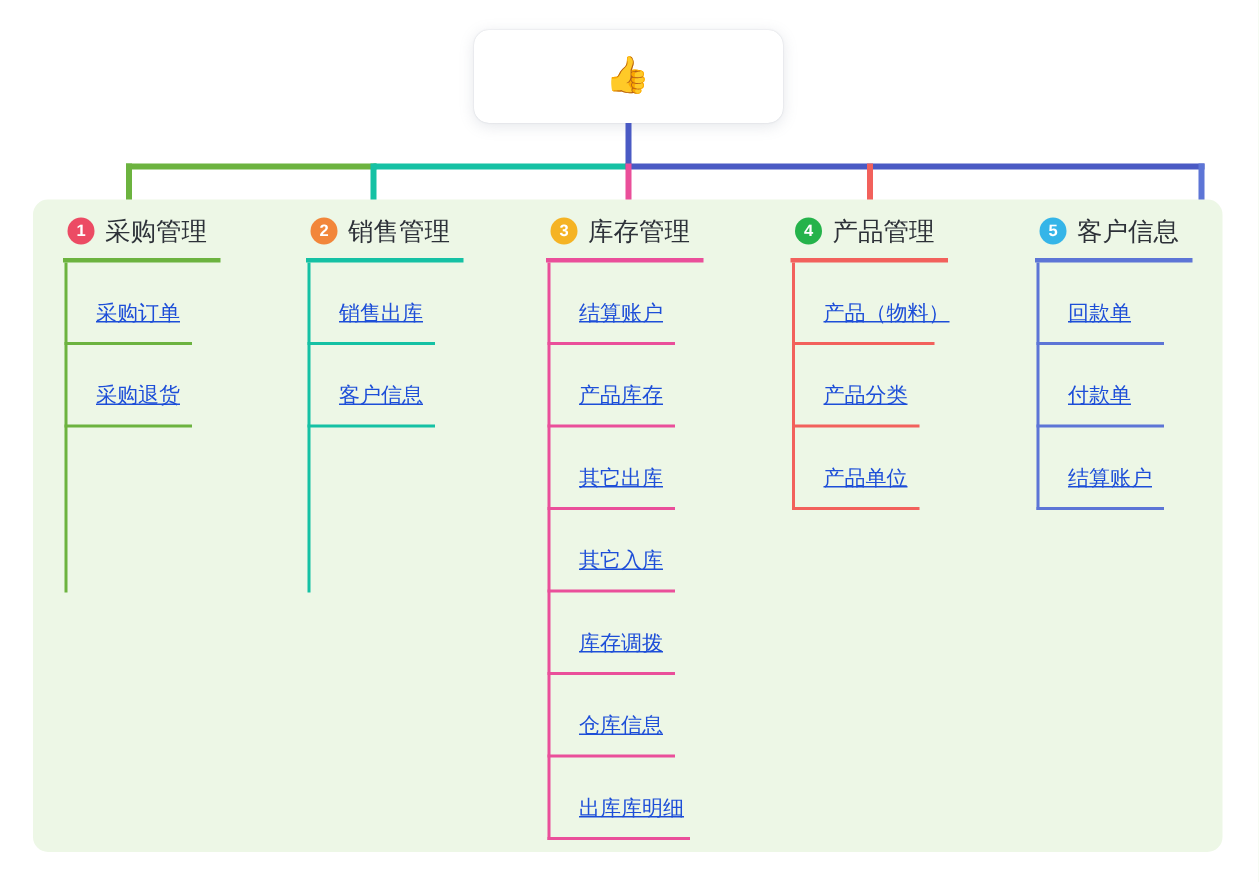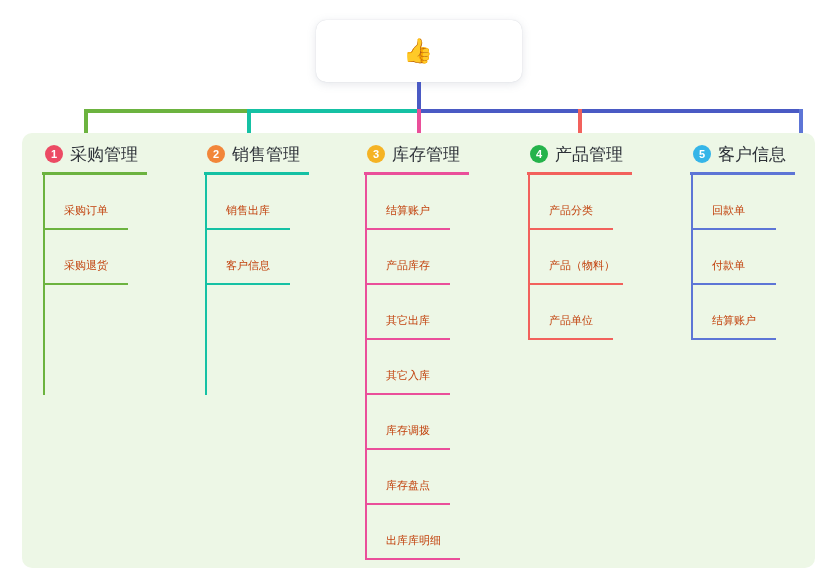--- a/index.html
+++ b/index.html
@@ -95,21 +95,21 @@
   .spine{position:absolute;left:1px;top:42px;width:2px;}
 
   .items{position:absolute;left:0;top:42px;width:160px;}
   .item{
     position:relative;
     height:55px;
     box-sizing:border-box;
   }
   .item-label{
     position:absolute;left:22px;bottom:12px;
-    font-size:11px;color:#c2410c;white-space:nowrap;
+    font-size:14px;color:#1d4ed8;white-space:nowrap;text-decoration:underline;
   }
   .item-rule{
     position:absolute;left:1px;bottom:0;
     height:2px;
   }
   .item-rule.w1{width:85px;}
   .item-rule.w2{width:95px;}
 </style>
 </head>
 <body>
@@ -192,44 +192,44 @@
             </div>
             <div class="item">
               <span class="item-label">其它入库</span>
               <div class="item-rule w1" style="background: rgb(234, 79, 154);"></div>
             </div>
             <div class="item">
               <span class="item-label">库存调拨</span>
               <div class="item-rule w1" style="background: rgb(234, 79, 154);"></div>
             </div>
             <div class="item">
-              <span class="item-label">库存盘点</span>
+              <span class="item-label">仓库信息</span>
               <div class="item-rule w1" style="background: rgb(234, 79, 154);"></div>
             </div>
             <div class="item">
               <span class="item-label">出库库明细</span>
               <div class="item-rule w2" style="background: rgb(234, 79, 154);"></div>
             </div>
           </div>
         </div>
         <div class="column col-3">
           <div class="col-head">
             <span class="badge" style="background: rgb(37, 179, 75);">4</span>
             <span class="col-title">产品管理</span>
             <div class="head-rule" style="background: rgb(242, 97, 92);"></div>
           </div>
           <div class="spine" style="background: rgb(242, 97, 92); height: 165px;"></div>
           <div class="items">
             <div class="item">
+              <span class="item-label">产品（物料）</span>
+              <div class="item-rule w2" style="background: rgb(242, 97, 92);"></div>
+            </div>
+            <div class="item">
               <span class="item-label">产品分类</span>
               <div class="item-rule w1" style="background: rgb(242, 97, 92);"></div>
-            </div>
-            <div class="item">
-              <span class="item-label">产品（物料）</span>
-              <div class="item-rule w2" style="background: rgb(242, 97, 92);"></div>
             </div>
             <div class="item">
               <span class="item-label">产品单位</span>
               <div class="item-rule w1" style="background: rgb(242, 97, 92);"></div>
             </div>
           </div>
         </div>
         <div class="column col-4">
           <div class="col-head">
             <span class="badge" style="background: rgb(53, 181, 232);">5</span>

